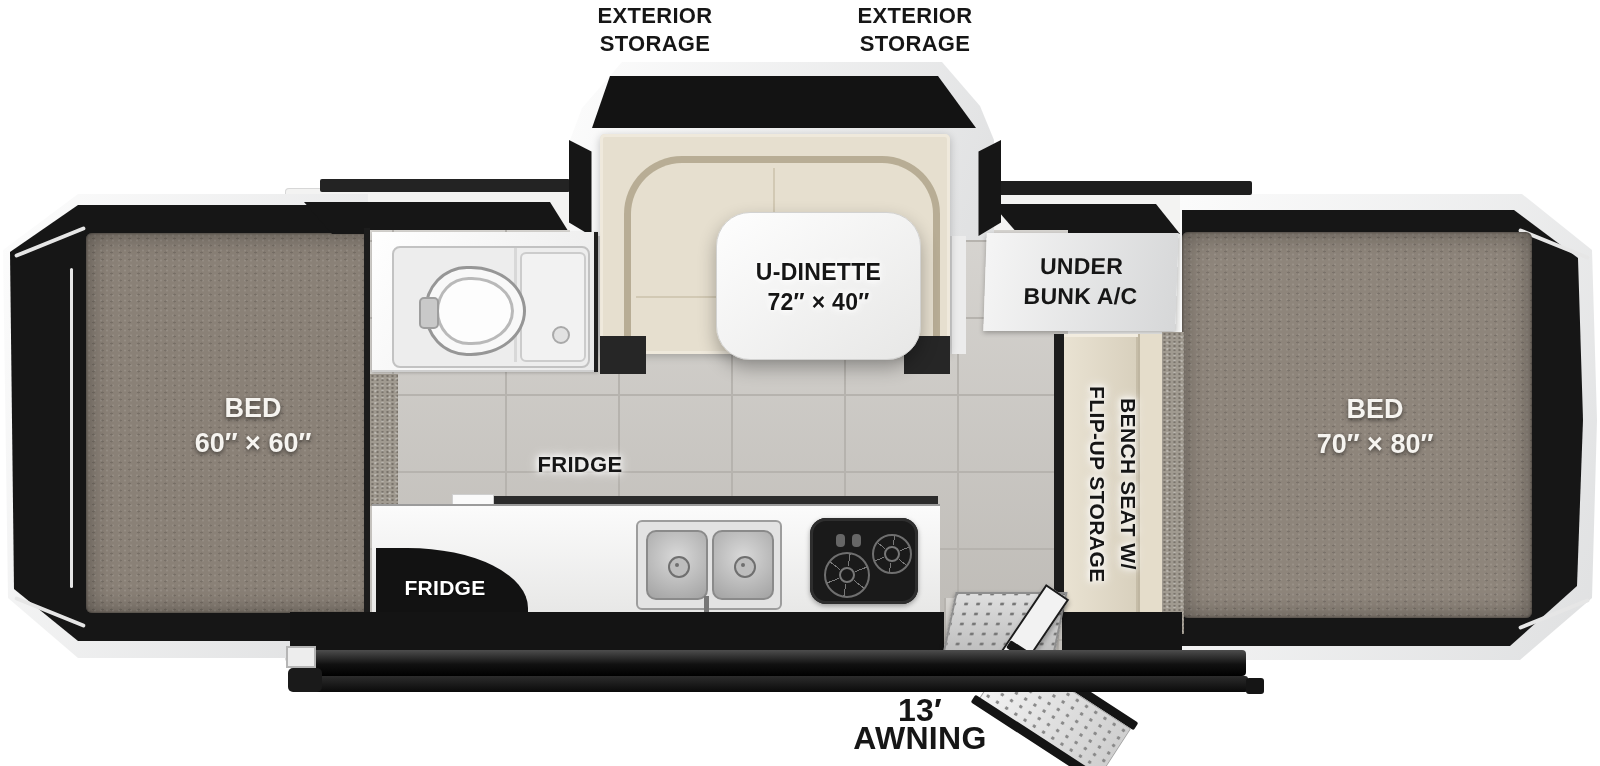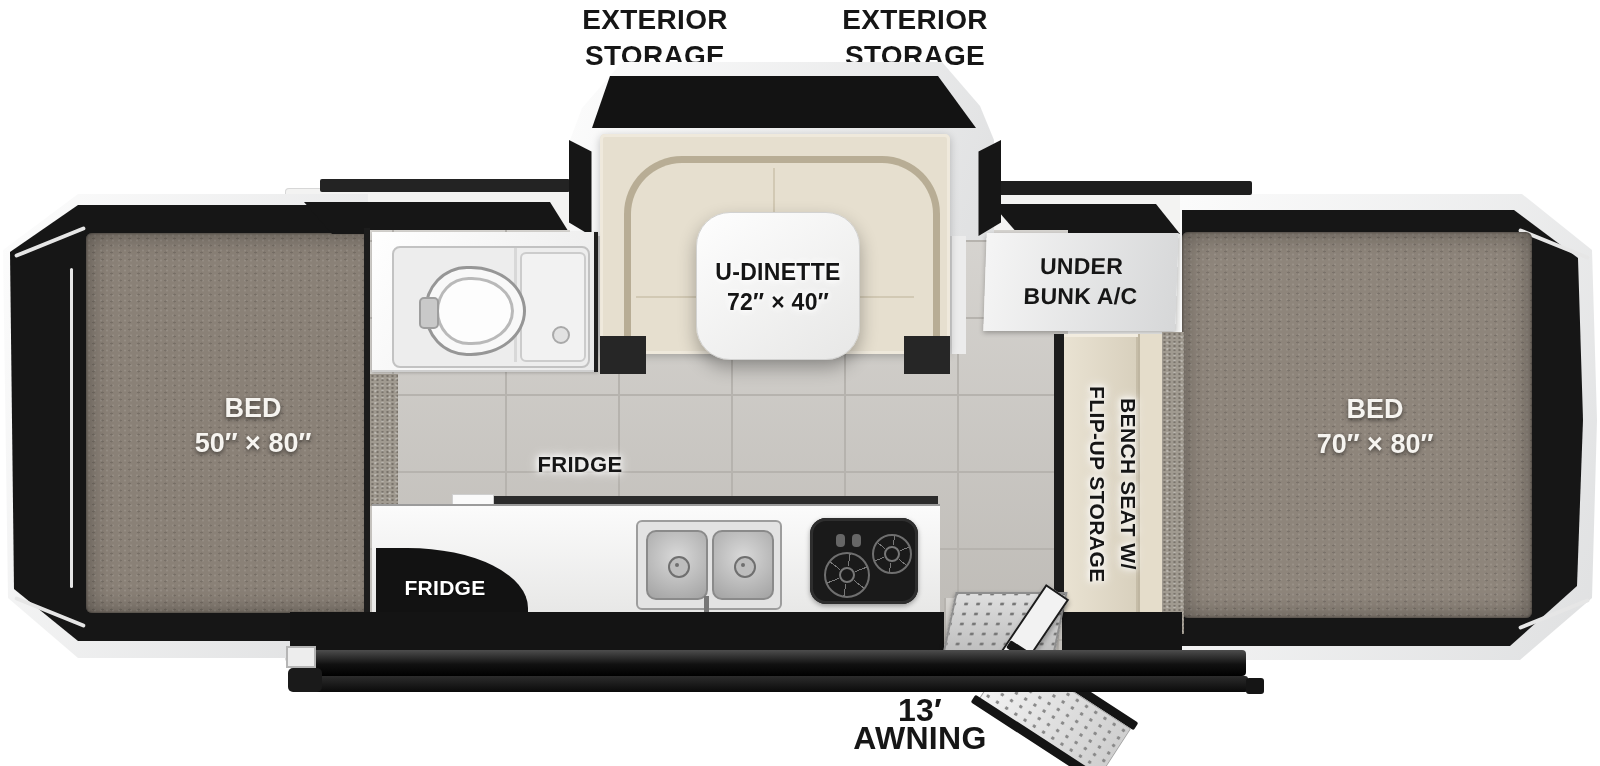--- a/index.html
+++ b/index.html
@@ -2,21 +2,21 @@
 <html style="--panel_black: #161616; --body_white: #f3f3f2; --mattress_gray: #8a8177; --cushion_cream: #e6dfcf; --floor_tile: #cbc8c3; --carpet_gray: #a09a90; --label_black: #161616; --label_white: #f6f4f0;"><head>
 <meta charset="utf-8">
 <style>
   html,body{margin:0;padding:0;background:#fff;}
   .stage{
     position:relative;width:1600px;height:766px;overflow:hidden;background:#fff;
     font-family:"Liberation Sans", sans-serif;font-weight:bold;color:var(--label_black,#161616);
   }
   .abs{position:absolute;}
   .lbl{font-weight:bold;text-align:center;letter-spacing:.3px;}
-  .lbl-top{font-size:28px;line-height:36px;}
+  .lbl-top{font-size:22px;line-height:28px;}
   .lbl-awning{font-size:32px;line-height:28px;}
   .glow{text-shadow:0 0 5px #fff,0 0 9px #fff,0 0 14px #fff;}
   .white-txt{color:var(--label_white,#f6f4f0);text-shadow:0 2px 4px rgba(0,0,0,.55);}
   
   .floor{
     background-color:var(--floor_tile,#cbc8c3);
     background-image:
       linear-gradient(#b6b3ae 2px, transparent 2px),
       linear-gradient(90deg,#b6b3ae 2px, transparent 2px),
       linear-gradient(180deg, rgba(255,255,255,.22), rgba(0,0,0,.06));
@@ -114,21 +114,21 @@
   <div class="abs" style="left:285px;top:188px;width:900px;height:474px;background:var(--body_white,#f3f3f2);border-radius:4px;box-shadow:inset 0 0 0 1px #d7d7d7;"></div>
 
   <div class="abs whiteshell" style="left:0;top:190px;width:370px;height:472px;clip-path:polygon(78px 4px,368px 4px,368px 468px,78px 468px,8px 408px,3px 60px);"></div>
   <div class="abs blackpanel" style="left:8px;top:205px;width:358px;height:446px;clip-path:polygon(70px 0px,348px 0px,348px 436px,70px 436px,6px 384px,2px 47px);"></div>
   <div class="seam" style="left:12px;top:240px;width:76px;height:4px;transform:rotate(-22deg);"></div>
   <div class="seam" style="left:12px;top:610px;width:76px;height:4px;transform:rotate(22deg);"></div>
   <div class="seam" style="left:70px;top:268px;width:3px;height:320px;"></div>
   <div class="abs mattress" style="left:86px;top:233px;width:280px;height:380px;">
     <div class="bed-label white-txt" style="top:158px;">
       <div>BED</div>
-      <div>50″ × 80″</div>
+      <div>60″ × 60″</div>
     </div>
   </div>
 
   <div class="abs whiteshell" style="left:1145px;top:190px;width:455px;height:472px;clip-path:polygon(35px 4px,377px 4px,447px 60px,452px 230px,447px 408px,375px 470px,35px 470px);"></div>
   <div class="abs blackpanel" style="left:1145px;top:190px;width:455px;height:472px;clip-path:polygon(37px 20px,369px 20px,433px 68px,438px 230px,432px 396px,365px 456px,37px 456px);"></div>
   <div class="seam" style="left:1516px;top:242px;width:76px;height:4px;transform:rotate(22deg);"></div>
   <div class="seam" style="left:1516px;top:612px;width:76px;height:4px;transform:rotate(-22deg);"></div>
   <div class="seam" style="left:1526px;top:268px;width:3px;height:320px;"></div>
   <div class="abs mattress right-m" style="left:1182px;top:232px;width:332px;height:386px;">
     <div class="bed-label white-txt" style="top:160px;">
@@ -151,21 +151,21 @@
   <div class="abs" style="left:566px;top:140px;width:30px;height:96px;background:#161616;clip-path:polygon(10% 0%,85% 12%,85% 100%,10% 86%);"></div>
   <div class="abs" style="left:974px;top:140px;width:30px;height:96px;background:#161616;clip-path:polygon(15% 12%,90% 0%,90% 86%,15% 100%);"></div>
   <div class="abs" style="left:584px;top:236px;width:16px;height:118px;background:#ececec;box-shadow:inset -2px 0 0 #cfcfcf;"></div>
   <div class="abs" style="left:950px;top:236px;width:16px;height:118px;background:#ececec;box-shadow:inset 2px 0 0 #cfcfcf;"></div>
   <div class="abs cushions" style="left:600px;top:134px;width:350px;height:220px;"></div>
   <div class="abs backrest" style="left:624px;top:156px;width:302px;height:198px;"></div>
   <div class="abs" style="left:773px;top:168px;width:2px;height:180px;background:#d2c9b4;"></div>
   <div class="abs" style="left:636px;top:296px;width:278px;height:2px;background:#d2c9b4;"></div>
   <div class="abs" style="left:600px;top:336px;width:46px;height:38px;background:#262626;"></div>
   <div class="abs" style="left:904px;top:336px;width:46px;height:38px;background:#262626;"></div>
-  <div class="abs table" style="left:696px;top:212px;width:162px;height:146px;">
+  <div class="abs table" style="left:716px;top:212px;width:162px;height:146px;padding-left:41px;">
     <div class="abs lbl table-lbl glow" style="left:0;top:44px;width:100%;">
       <div>U-DINETTE</div>
       <div>72″ × 40″</div>
     </div>
   </div>
 
   <div class="abs bathroom" style="left:372px;top:232px;width:222px;height:140px;"></div>
   <div class="abs pan" style="left:392px;top:246px;width:194px;height:118px;"></div>
   <div class="abs" style="left:514px;top:248px;width:3px;height:114px;background:#d8d8d8;"></div>
   <div class="abs pan2" style="left:520px;top:252px;width:62px;height:106px;"></div>

